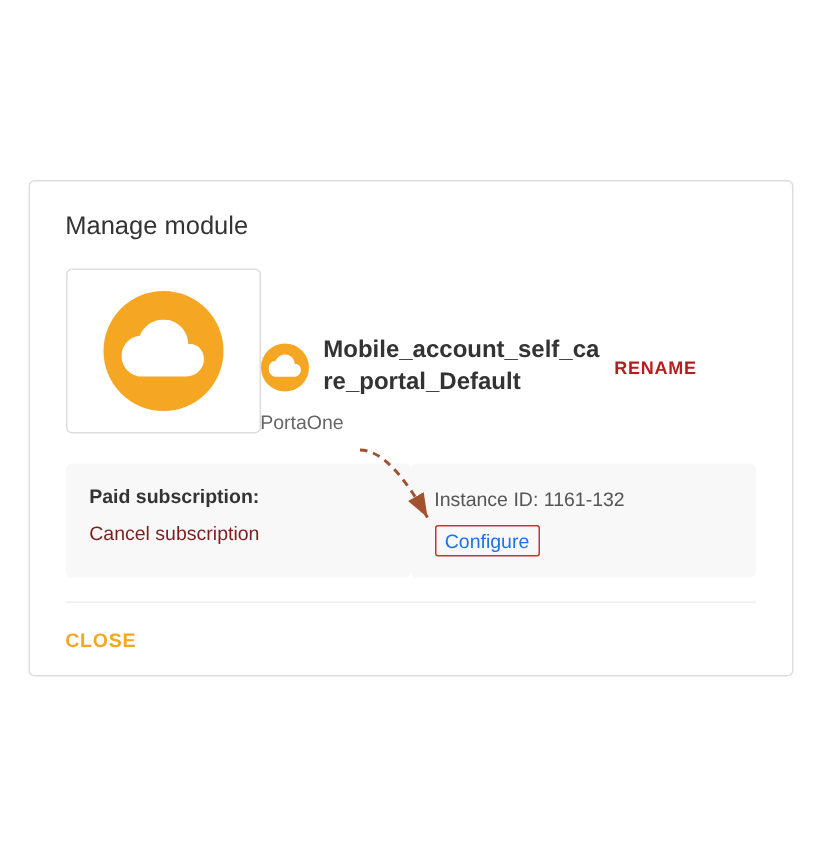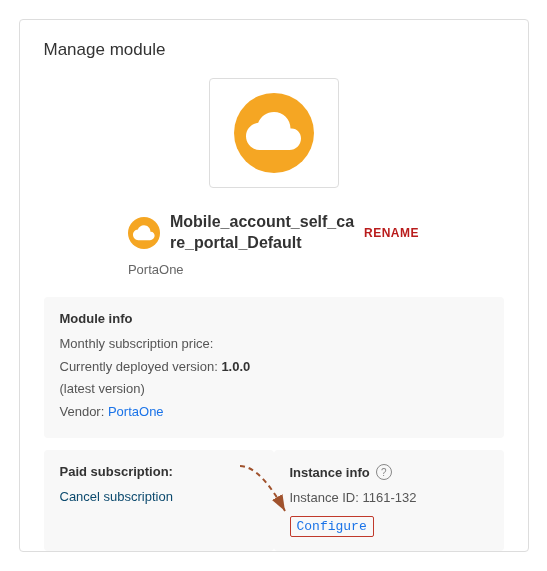--- a/index.html
+++ b/index.html
@@ -20,24 +20,22 @@
       padding: 20px 24px 0 24px;
     }
     .modal-title {
       font-size: 17px;
       font-weight: 400;
       color: #333;
       margin-bottom: 18px;
     }
     .top-section {
       display: flex;
-      align-items: center;
-      gap: 16px;
+      align-items: flex-end;
       margin-bottom: 20px;
-      flex-direction: column;
     }
     .module-thumbnail {
       width: 130px;
       height: 110px;
       border: 1px solid #ddd;
       border-radius: 4px;
       display: flex;
       align-items: center;
       justify-content: center;
       flex-shrink: 0;
@@ -217,63 +215,45 @@
             <span>Mobile_account_self_ca</span><br>
             <span>re_portal_Default</span>
           </div>
         </div>
         <a class="rename-link">RENAME</a>
       </div>
       <div class="vendor-name">PortaOne</div>
     </div>
   </div>
 
-  <div class="info-section">
-    <div class="info-section-title">Module info</div>
-    <div class="info-row">
-      <span>Monthly subscription price:</span>
-    </div>
-    <div class="info-row">
-      <span>Currently deployed version:</span>
-      <strong>1.0.0</strong>
-    </div>
-    <div class="info-row">
-      <span>(latest version)</span>
-    </div>
-    <div class="info-row">
-      <span>Vendor:</span>
-      <a href="#">PortaOne</a>
-    </div>
-  </div>
 
   <div class="bottom-section">
     <div class="paid-sub-box">
       <div class="info-section-title">Paid subscription:</div>
       <div class="info-row" style="margin-top: 6px;">
-        <a href="#" style="color:#0c4a6e; text-decoration:none; font-size:13px;">Cancel subscription</a>
+        <a href="#" style="color:#7f1d1d; text-decoration:none; font-size:13px;">Cancel subscription</a>
       </div>
     </div>
 
     <div class="instance-info-box">
-      <div class="instance-title-row">
-        <span class="info-section-title" style="margin-bottom:0;">Instance info</span>
-        <div class="help-circle">?</div>
-      </div>
       <div class="info-row">
         <span>Instance ID:</span>
         <span>1161-132</span>
       </div>
-      <div style="margin-top: 8px; position: relative; font-family: Liberation Mono, monospace;">
+      <div style="margin-top: 8px; position: relative;">
         
         <svg style="position:absolute; top:-55px; left:-60px; pointer-events:none;" width="100" height="60">
           <defs>
             <marker id="arrowhead" markerWidth="8" markerHeight="6" refX="8" refY="3" orient="auto">
               <polygon points="0 0, 8 3, 0 6" fill="#a0522d"></polygon>
             </marker>
           </defs>
           <path d="M10 5 Q30 5 55 50" stroke="#a0522d" stroke-width="2" fill="none" stroke-dasharray="5,4" marker-end="url(#arrowhead)"></path>
         </svg>
         <a href="#" class="configure-link">Configure</a>
       </div>
     </div>
   </div>
 
+  <div class="modal-footer">
+    <button class="close-btn">CLOSE</button>
+  </div>
 </div>
 
 </body></html>

